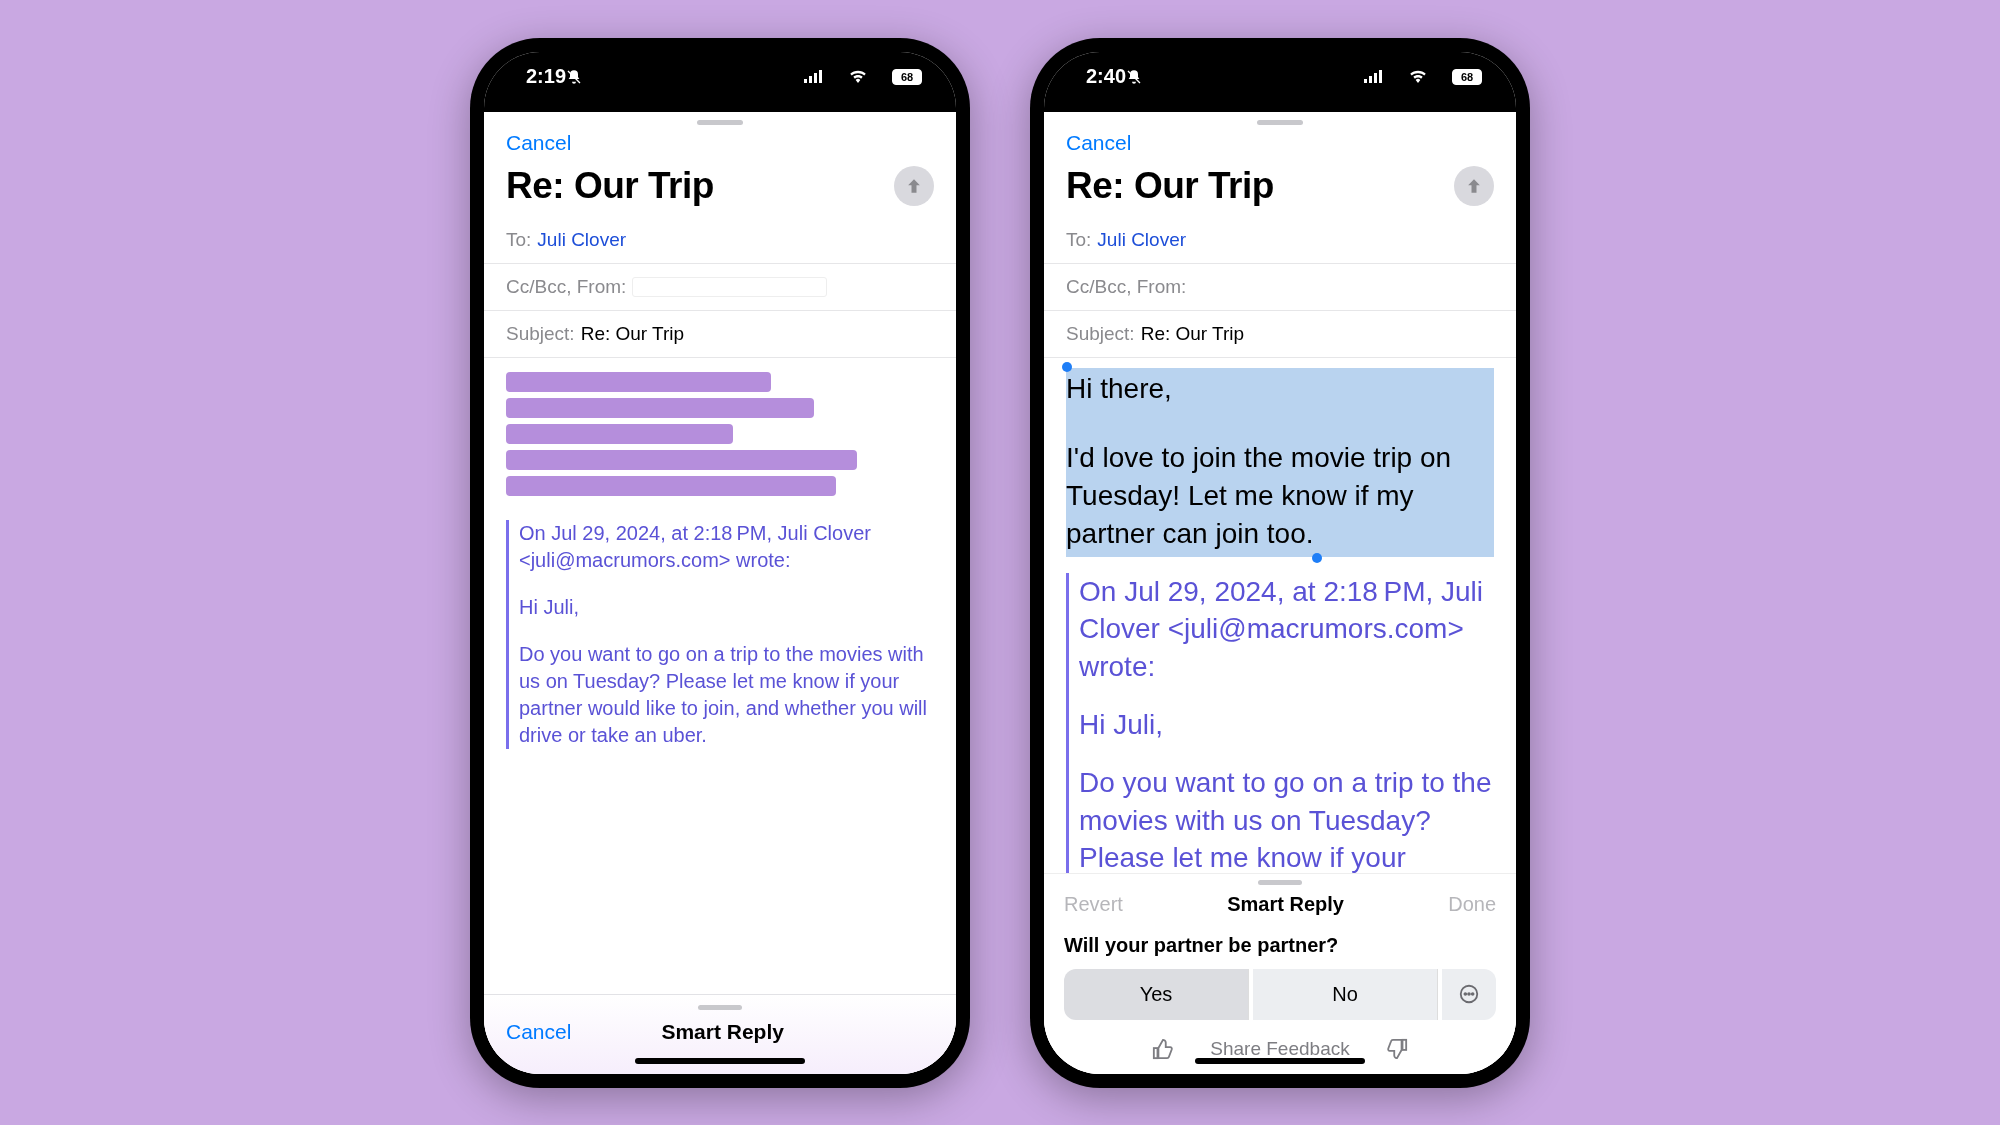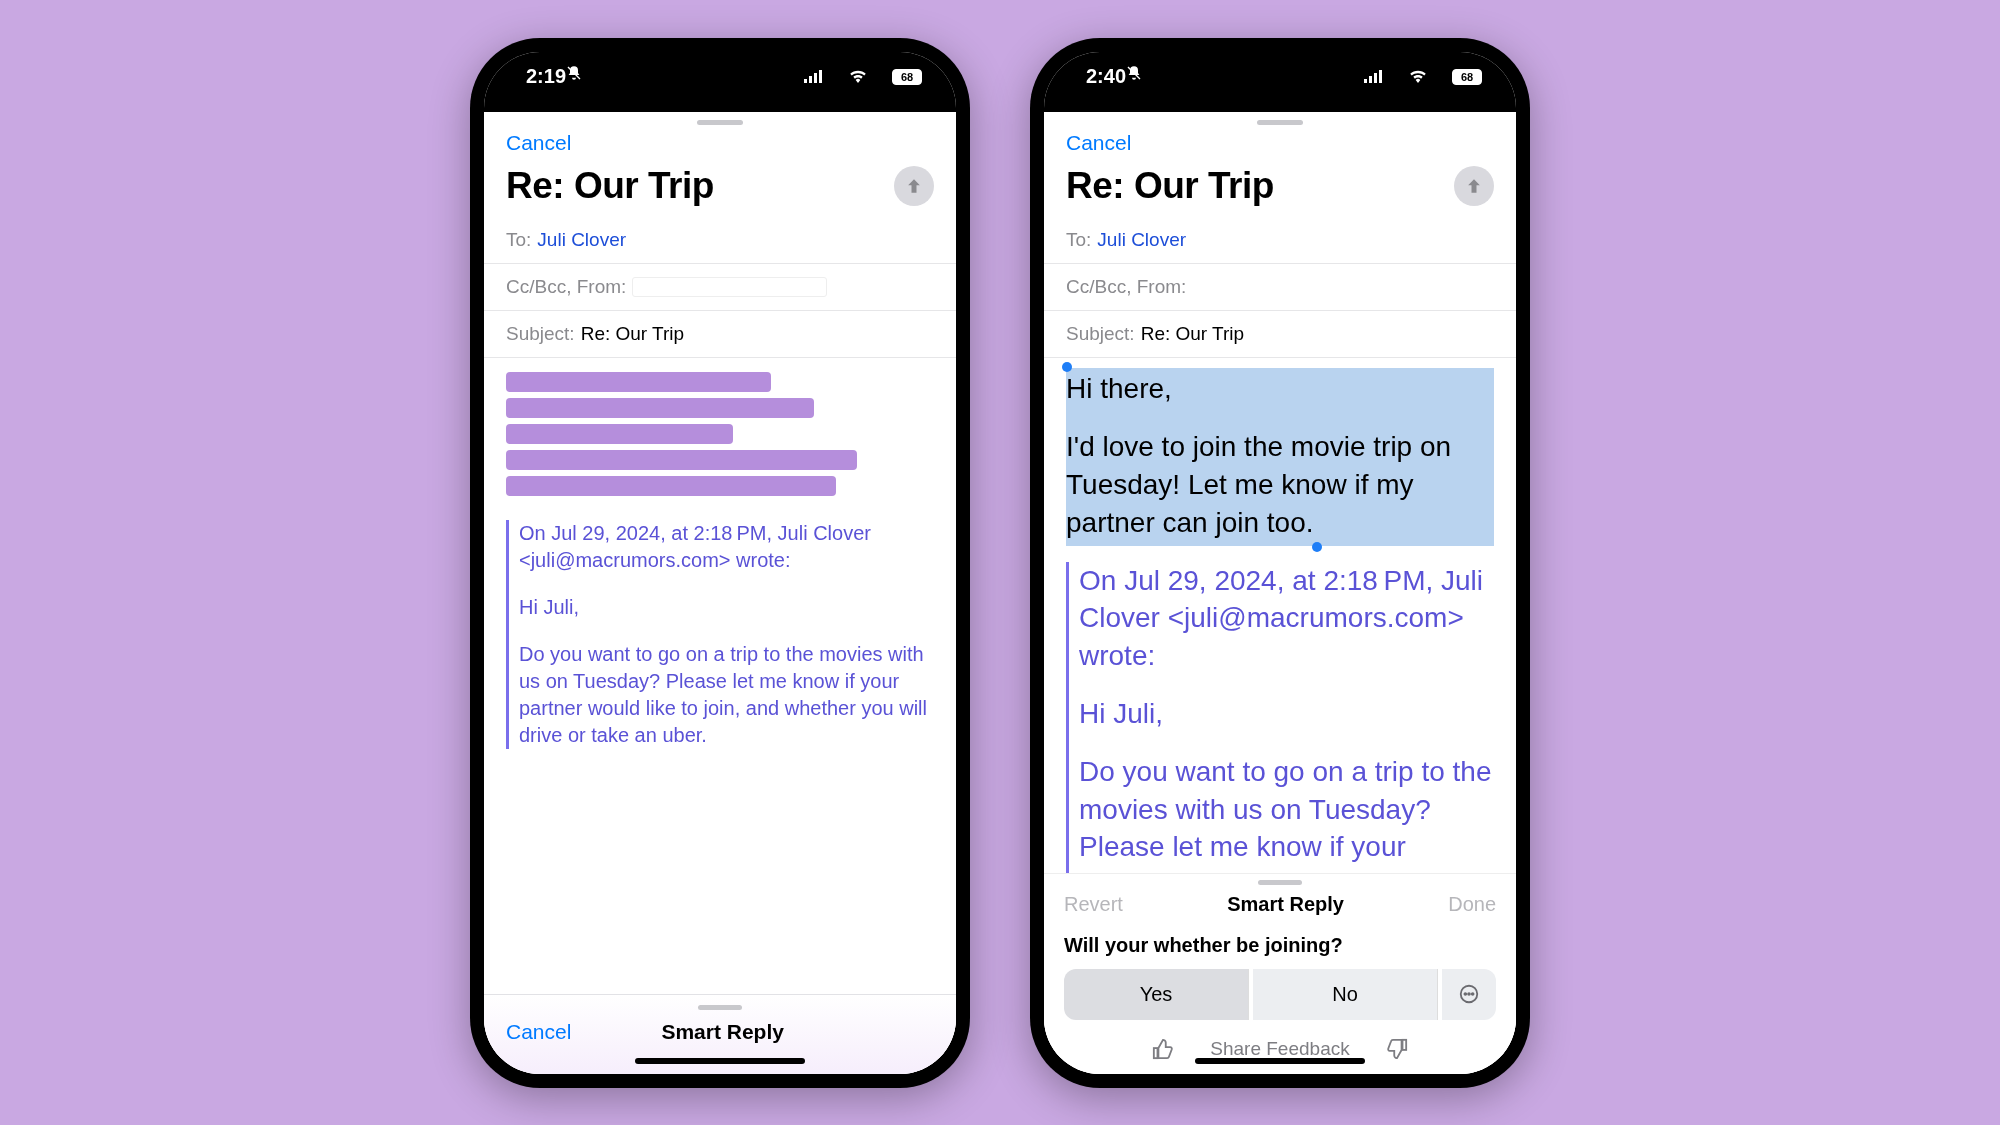--- a/index.html
+++ b/index.html
@@ -37,21 +37,21 @@
     background: #000;
     color: #fff;
     display: flex;
     align-items: center;
     justify-content: space-between;
     padding: 0 34px 0 42px;
     font-size: 20px;
     font-weight: 600;
     flex-shrink: 0;
   }
-  .statusbar .left { display:flex; gap:0; }
+  .statusbar .left { display:flex; align-items:center; gap:0; }
   .statusbar .right { display:flex; gap:24px; }
   .bell-icon { width:16px; height:16px; }
   .signal, .wifi { width:20px; height:14px; }
   .battery {
     display:flex; align-items:center; gap:1px;
   }
   .battery-body {
     border:1.5px solid #fff; border-radius:4px; width:30px; height:16px;
     display:flex; align-items:center; justify-content:center;
     font-size:11px; font-weight:700; background:#fff; color:#000;
@@ -260,37 +260,37 @@
         <span class="label">Cc/Bcc, From:</span>
       </div>
       <div class="field">
         <span class="label">Subject:</span>
         <span class="value">Re: Our Trip</span>
       </div>
       <div class="body-area2">
         <div class="selected-text">
           <div class="sel-handle start"></div>
           <p>Hi there,</p>
-          <p style="margin-top:21px">I'd love to join the movie trip on Tuesday! Let me know if my partner can join too.</p>
+          <p style="margin-top:32px">I'd love to join the movie trip on Tuesday! Let me know if my partner can join too.</p>
           <div class="sel-handle end"></div>
         </div>
         <div class="quoted2">
           <p>On Jul 29, 2024, at 2:18 PM, Juli Clover &lt;juli@macrumors.com&gt; wrote:</p>
           <p>Hi Juli,</p>
           <p style="margin-bottom:0">Do you want to go on a trip to the movies with us on Tuesday? Please let me know if your partner would like to join, and whether you will drive or take</p>
         </div>
       </div>
       <div class="smartreply-panel">
         <div class="sr-grab"></div>
         <div class="sr-header">
           <span class="dim">Revert</span>
           <span class="center">Smart Reply</span>
           <span class="dim">Done</span>
         </div>
-        <div class="sr-q">Will your whether be joining?</div>
+        <div class="sr-q">Will your partner be partner?</div>
         <div class="sr-buttons">
           <div class="sr-btn active">Yes</div>
           <div class="sr-btn">No</div>
           <div class="sr-btn more">
             <svg viewBox="0 0 24 24" fill="none" stroke="#6b6b70" stroke-width="2">
                 <circle cx="12" cy="12" r="9"></circle>
                 <circle cx="8" cy="12" r="1" fill="#6b6b70"></circle>
                 <circle cx="12" cy="12" r="1" fill="#6b6b70"></circle>
                 <circle cx="16" cy="12" r="1" fill="#6b6b70"></circle>
               </svg>

